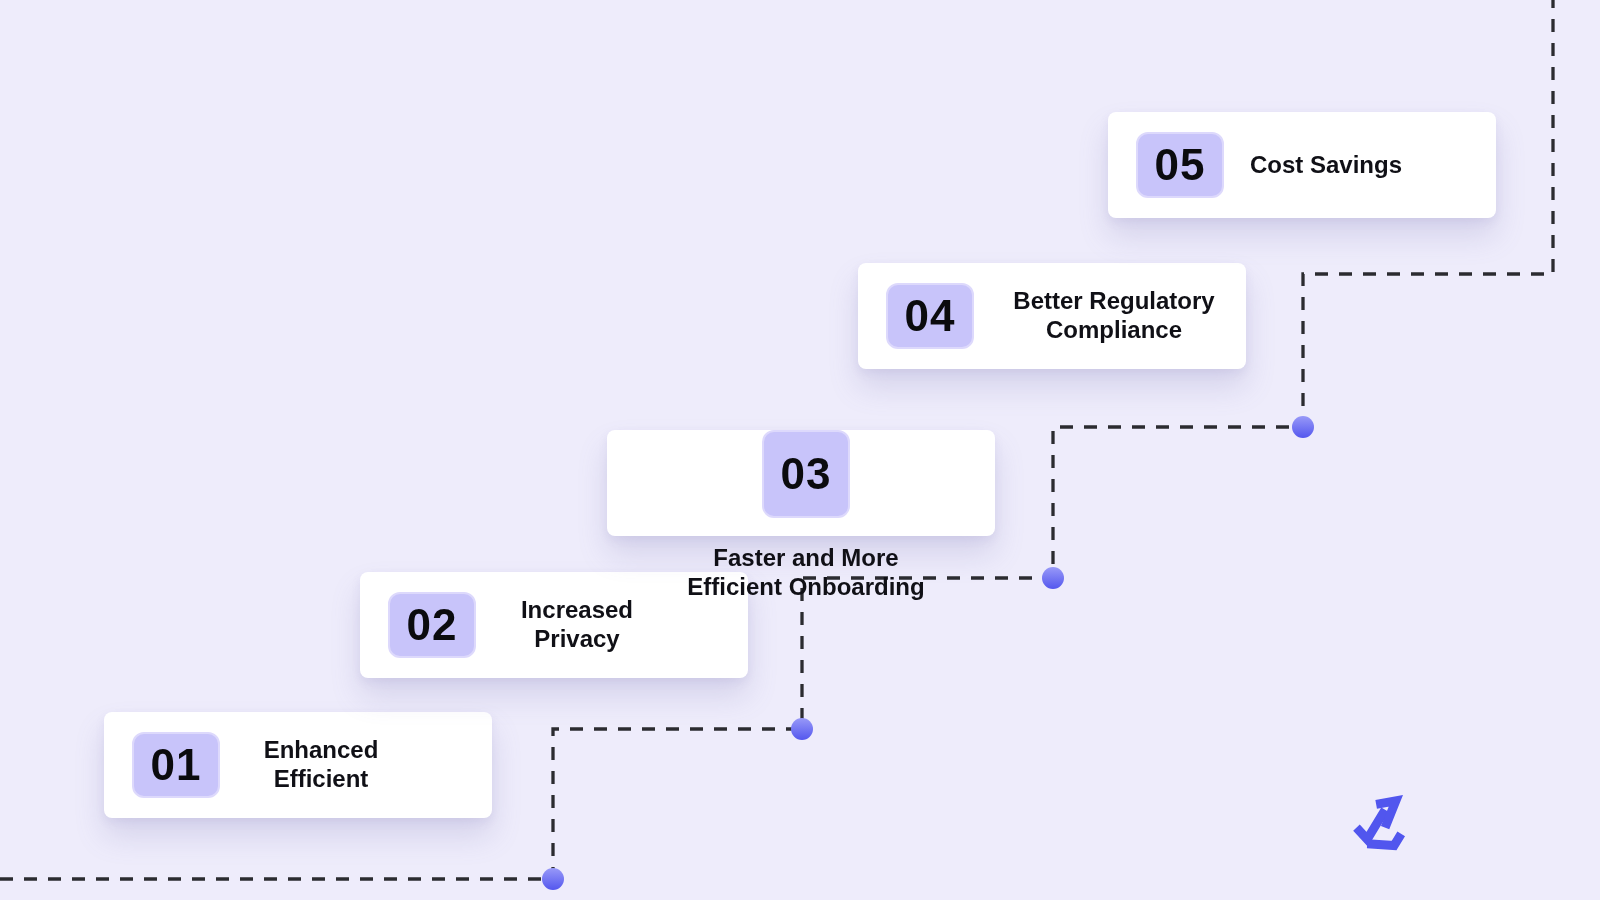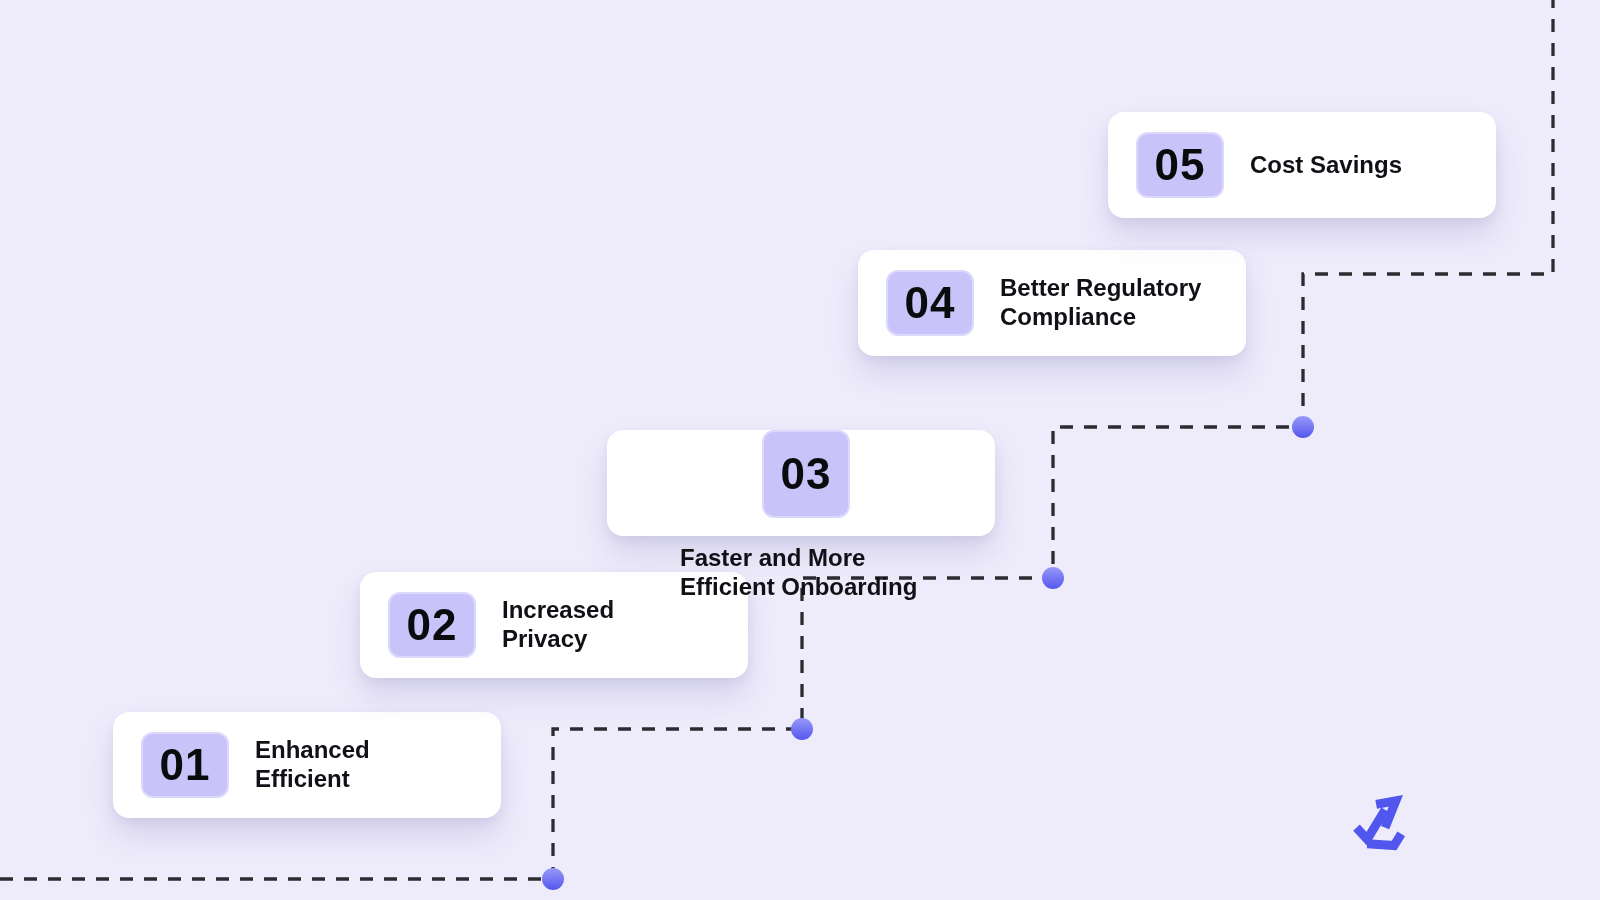--- a/index.html
+++ b/index.html
@@ -16,49 +16,50 @@
   }
   .stairs-svg {
     position: absolute; left: 0; top: 0;
     width: 1600px; height: 900px;
     display: block;
   }
   .card {
     position: absolute;
     width: 388px; height: 106px;
     background: #FFFFFF;
-    border-radius: 16px;
+    border-radius: 8px;
     box-shadow: 0 18px 30px rgba(114,110,175,0.20), 0 4px 10px rgba(114,110,175,0.10);
     display: flex;
     align-items: center;
     gap: 26px;
     padding: 0 18px 0 28px;
     box-sizing: border-box;
   }
-  #card-1 { left: 113px; top: 712px; }
+  #card-1 { left: 104px; top: 712px; }
   #card-2 { left: 360px; top: 572px; }
   #card-3 { left: 607px; top: 430px; flex-direction: column; }
-  #card-4 { left: 858px; top: 250px; }
+  #card-4 { left: 858px; top: 263px; }
   #card-5 { left: 1108px; top: 112px; }
   .badge {
     flex: 0 0 88px;
     width: 88px; height: 66px;
     background: #C8C4FA;
     border: 2px solid #DDD9FC;
     border-radius: 12px;
     display: flex; align-items: center; justify-content: center;
     font-size: 44px; font-weight: bold; color: #0B0B0E;
     letter-spacing: 1px;
     box-sizing: border-box;
   }
   .label {
     font-size: 24px;
     font-weight: bold;
     color: #101016;
     line-height: 1.2;
+    text-align: center;
   }
   .label.narrow { max-width: 150px; }
   .label.wide   { max-width: 252px; }
   .logo {
     position: absolute;
     left: 1352px; top: 780px;
     display: flex; align-items: center; gap: 10px;
   }
   .logo-text {
     font-size: 46px;

